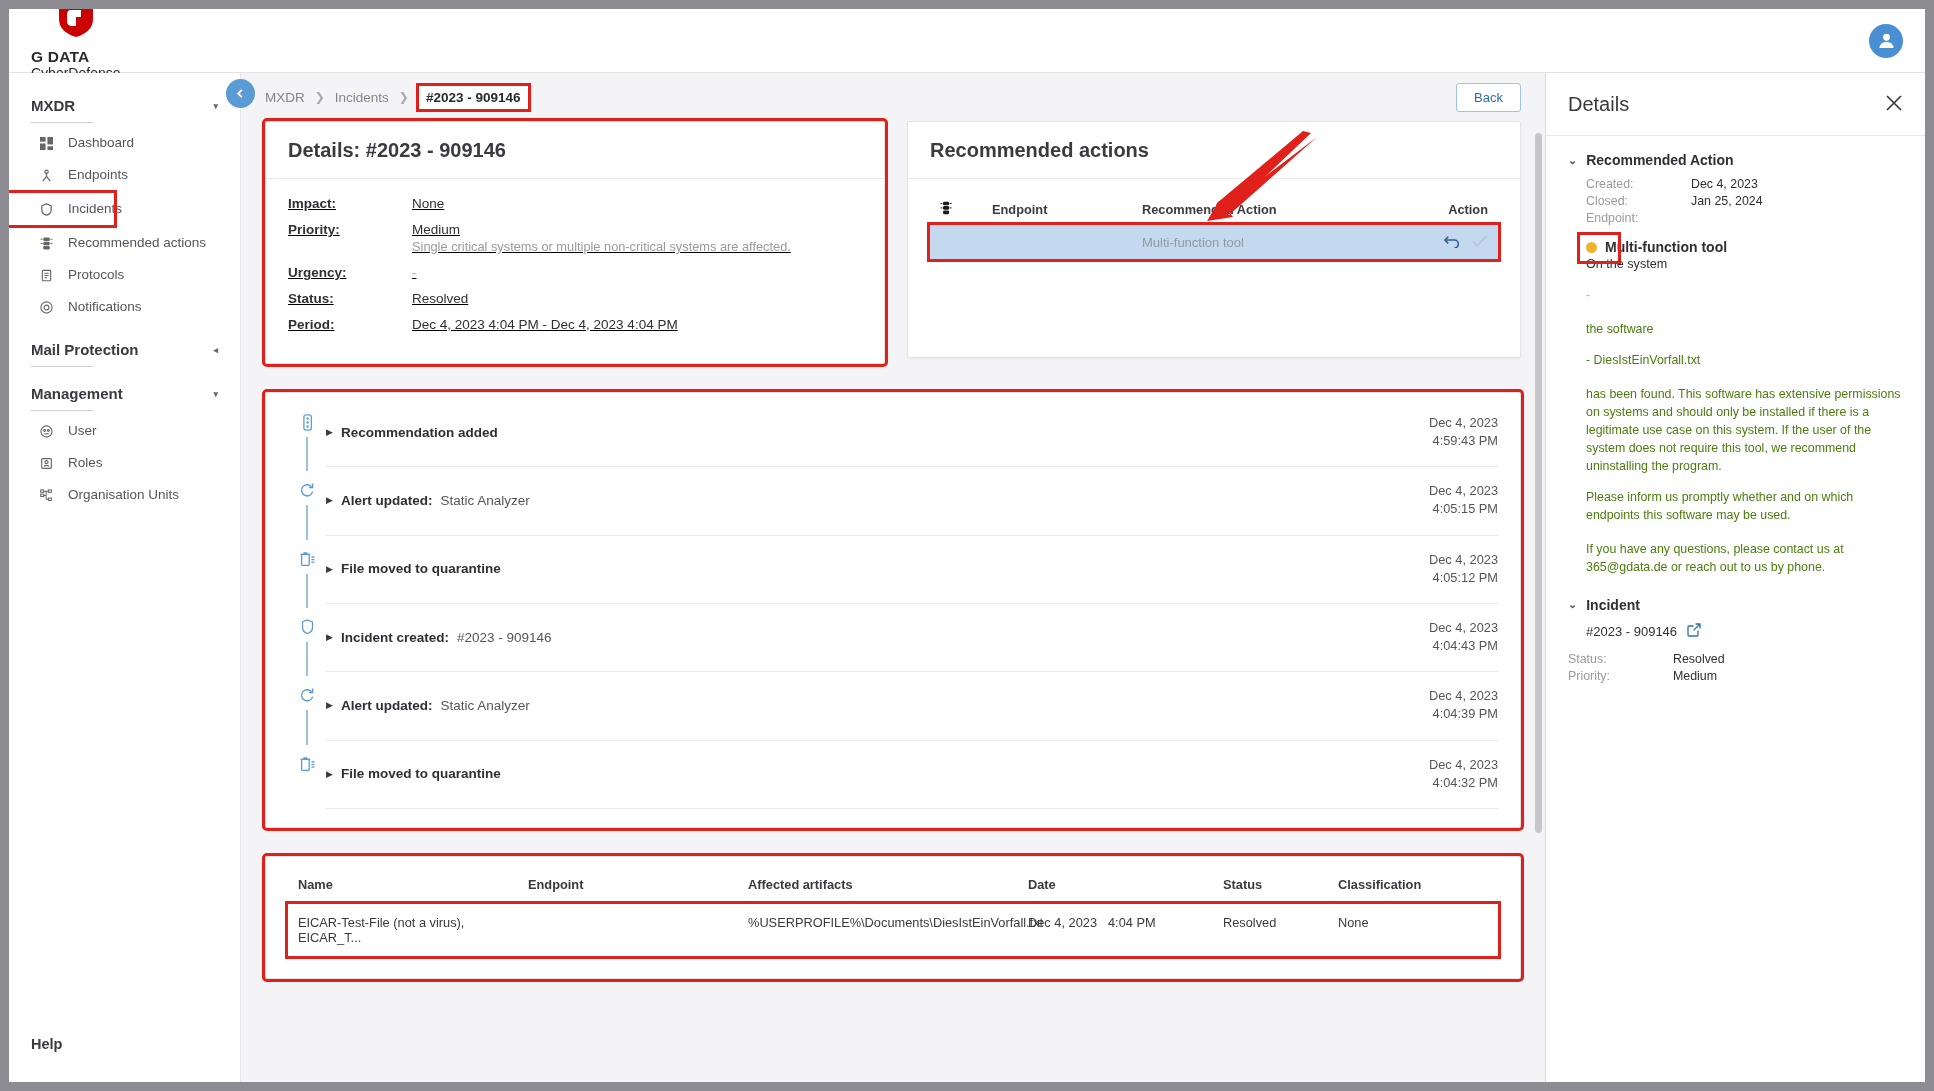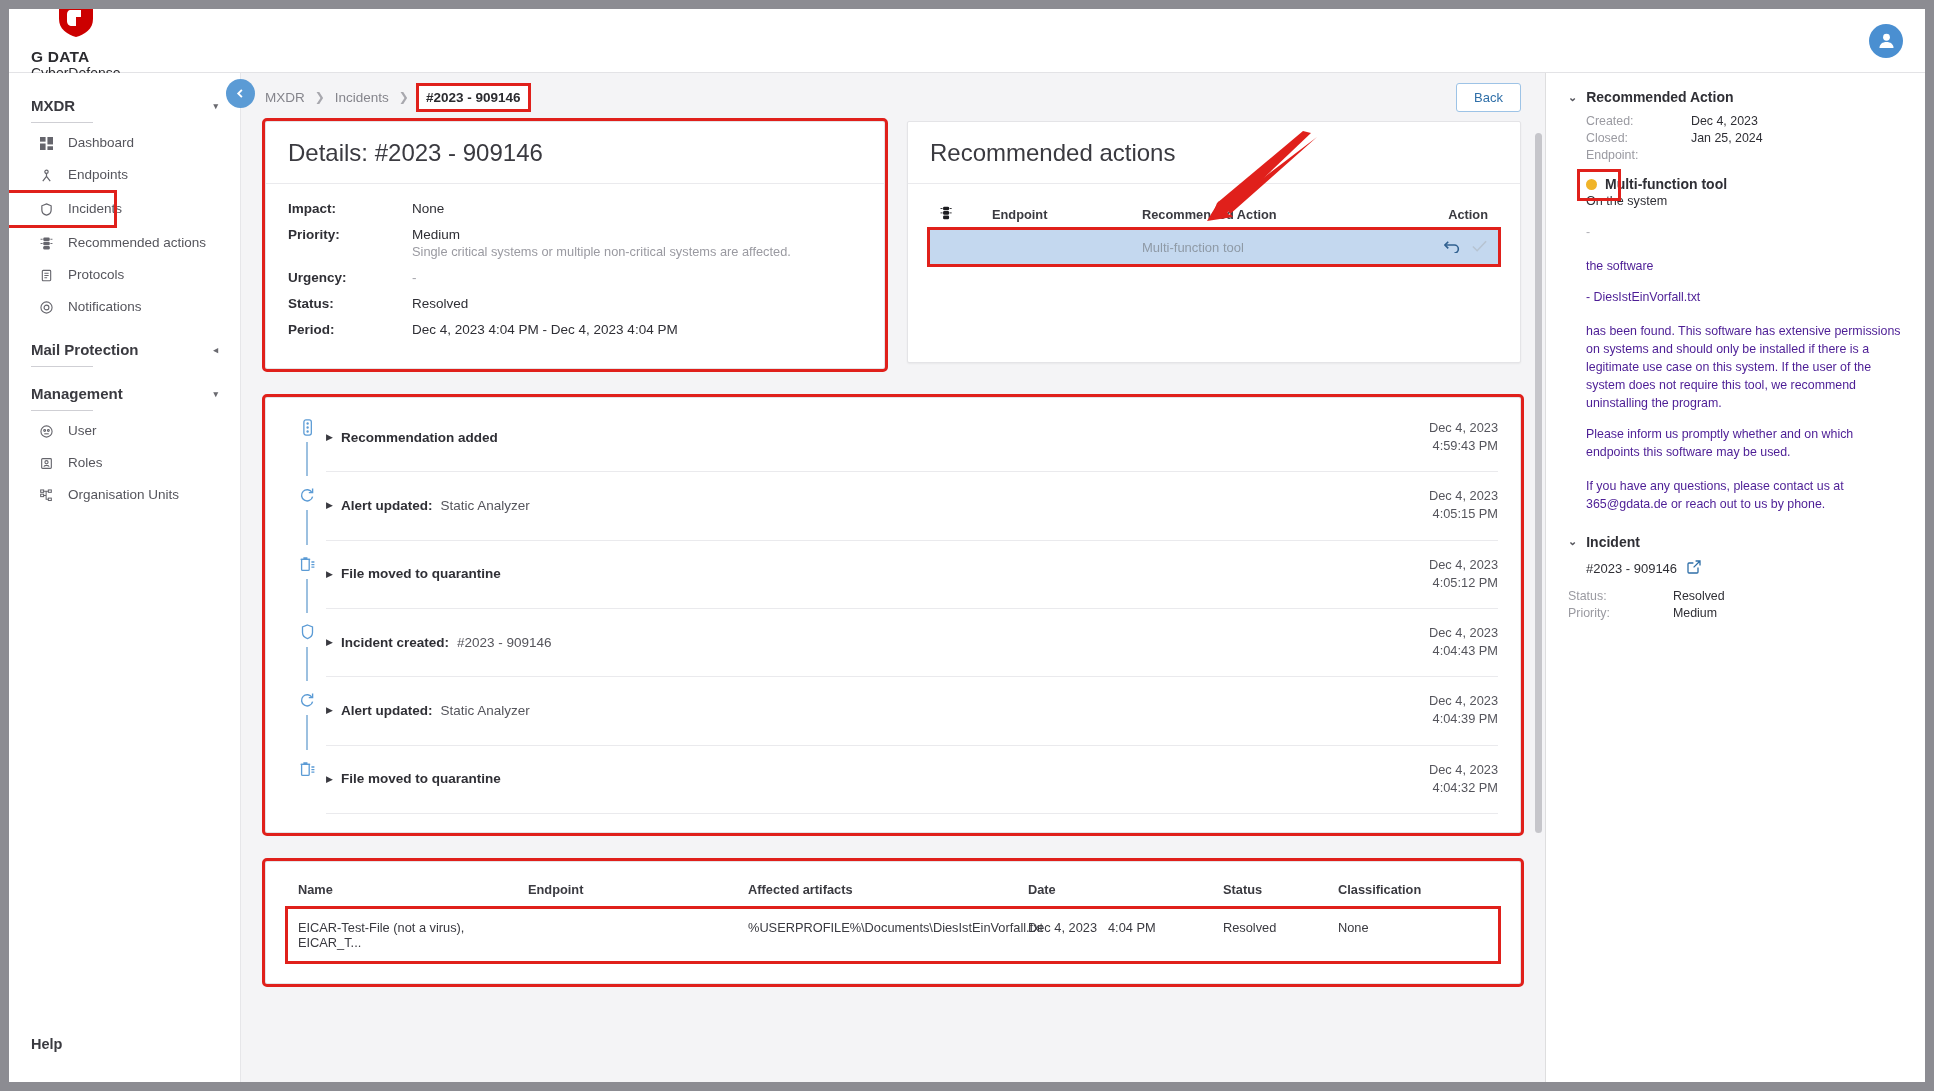--- a/index.html
+++ b/index.html
@@ -108,29 +108,29 @@
     font-family: "Liberation Sans", sans-serif;
   }
 
   .scrollzone { position: absolute; inset: 48px 0 0 0; padding: 0 24px 10px 24px; }
   .card {
     background: #fff; border: 1px solid #e4e4e7; border-radius: 2px;
     box-shadow: 0 1px 2px rgba(0,0,0,.05);
   }
   .card.hl { outline: 3px solid #e0201b; }
   .card-title {
-    font-size: 24px; color: #3a3a40; font-weight: 400;
+    font-size: 20px; color: #3a3a40; font-weight: 700;
     padding: 17px 22px 16px 22px; border-bottom: 1px solid #eaeaed;
   }
   .row2 { display: flex; gap: 22px; }
   .col-left { width: 620px; flex: 0 0 620px; }
   .col-right { flex: 1 1 auto; }
 
   
-  .fields { padding: 17px 22px 20px 22px; font-size: 13.5px; }
+  .fields { padding: 17px 22px 20px 22px; font-size: 13.5px; text-decoration: underline; }
   .frow { display: flex; margin-bottom: 11px; }
   .fkey { width: 124px; flex: 0 0 124px; font-weight: 700; color: #2f2f35; }
   .fval { color: #2f2f35; }
   .fsub { color: #9a9aa1; font-size: 12.8px; margin-top: 2px; }
 
   
   .ra-wrap { padding: 22px 22px 26px 22px; min-height: 178px; }
   .ra-head {
     display: flex; align-items: center; font-size: 12.8px; font-weight: 700; color: #3a3a40;
     padding: 0 10px 7px 10px;
@@ -206,21 +206,21 @@
   .d-row { display: flex; font-size: 12.4px; margin-bottom: 3px; padding-left: 18px; }
   .d-key { width: 105px; flex: 0 0 105px; color: #9a9aa1; }
   .d-val { color: #2f2f35; }
   .d-title {
     display: flex; align-items: center; gap: 8px; margin: 14px 0 2px 18px;
     font-size: 14px; font-weight: 700; color: #2f2f35; position: relative;
   }
   .d-title .hlbox { position: absolute; left: -6px; top: -4px; width: 38px; height: 26px; outline: 3px solid #e0201b; }
   .d-title .dot { width: 11px; height: 11px; border-radius: 50%; background: #f0b429; flex:0 0 11px; }
   .d-sub { margin-left: 18px; font-size: 12.6px; color: #2f2f35; }
-  .d-para { margin: 16px 0 0 18px; font-size: 12.4px; color: #4c1d95; line-height: 1.45; }
+  .d-para { margin: 16px 0 0 18px; font-size: 12.4px; color: #4d7c0f; line-height: 1.45; }
   .d-para.tight { margin-top: 13px; }
   .d-link { display:flex; align-items:center; gap:10px; margin-left: 18px; font-size: 13px; color:#2f2f35; }
   .ext-icon { color: #2f6fa8; cursor: pointer; }
 
   
   .arrow-ann { position: absolute; pointer-events: none; z-index: 60; }
 </style>
 </head>
 <body>
 
@@ -629,20 +629,28 @@
             </div>
           </div>
         </div>
 
       </div>
 
       <div class="vscroll"></div>
     </div>
 
     <div class="drawer">
+      <div class="drawer-head">
+        <h2>Details</h2>
+        <span class="x-btn">
+          <svg width="18" height="18" viewBox="0 0 18 18" fill="none" stroke="#3a3a40" stroke-width="1.7">
+              <path d="M2 2 L16 16 M16 2 L2 16"></path>
+            </svg>
+        </span>
+      </div>
       <div class="drawer-body">
 
         <div class="sect-title">
           <span class="chev">⌄</span>
           <span>Recommended Action</span>
         </div>
 
         <div class="d-row">
           <div class="d-key">Created:</div>
           <div class="d-val">Dec 4, 2023</div>

